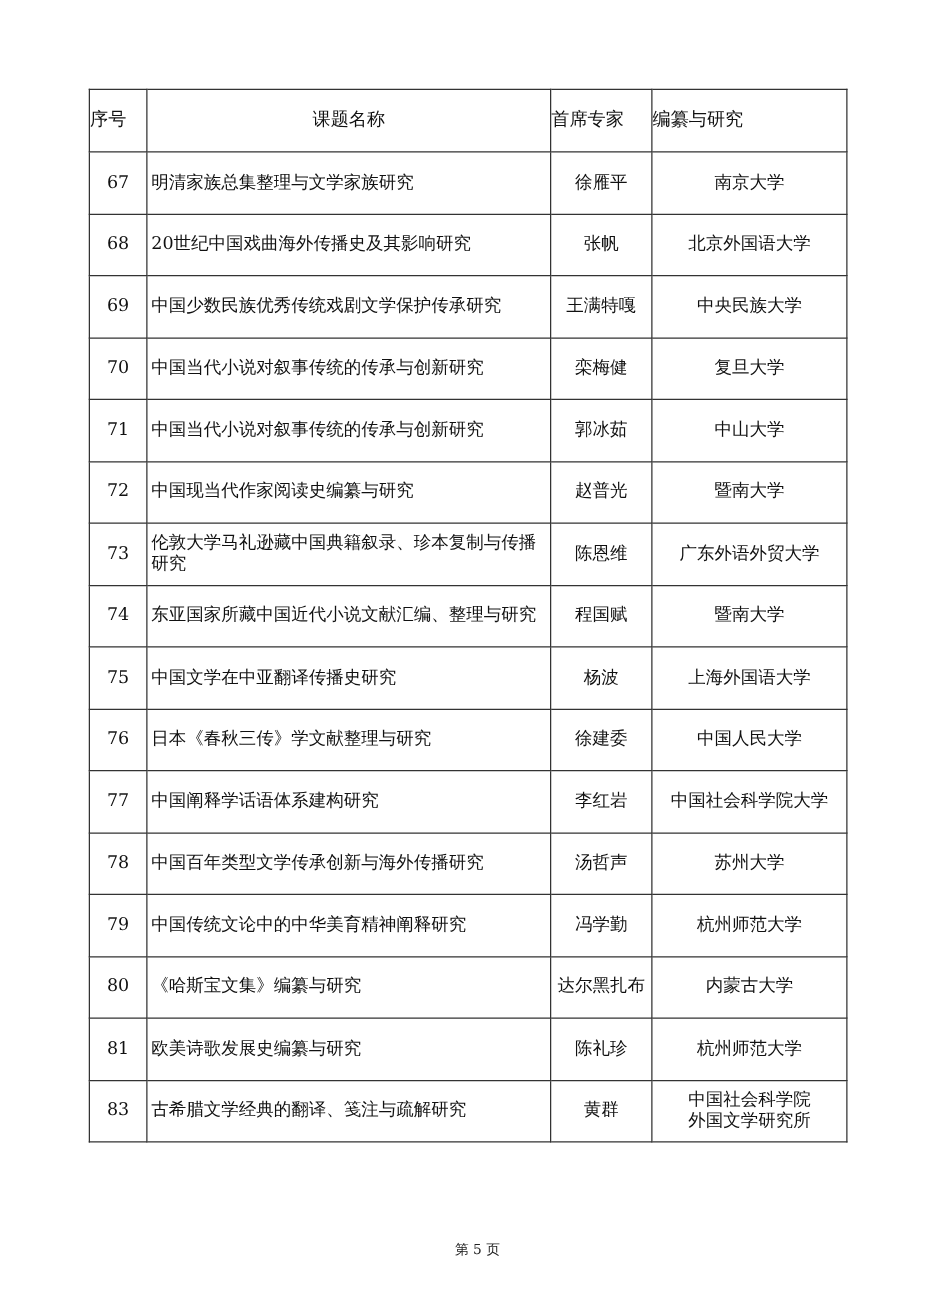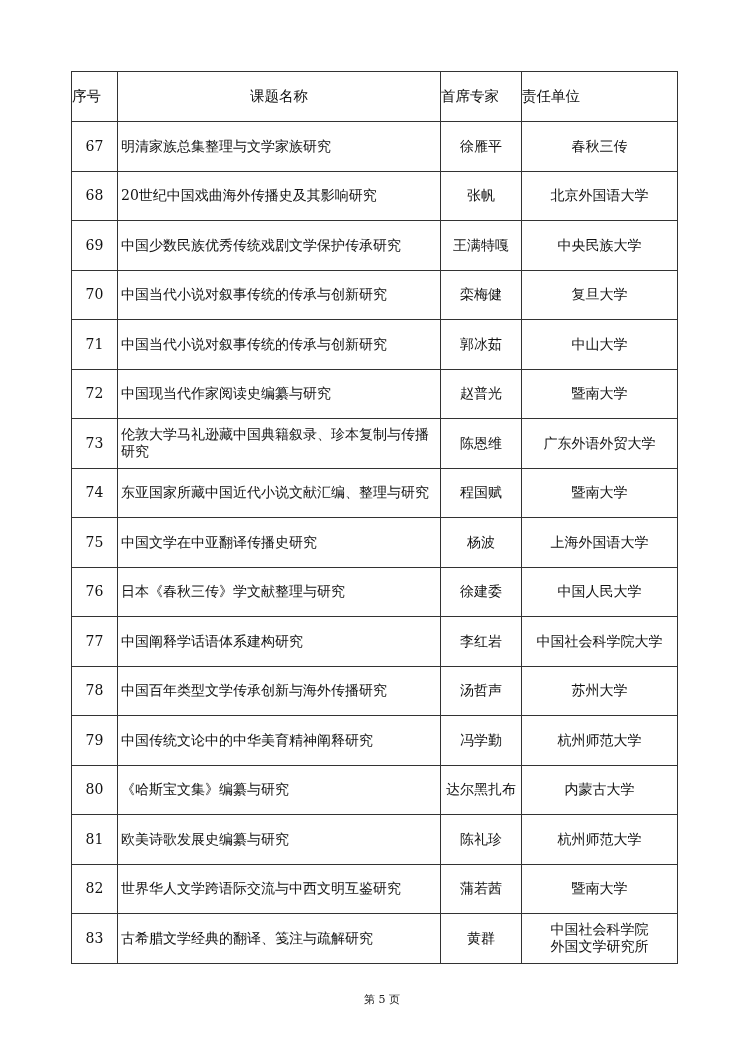--- a/index.html
+++ b/index.html
@@ -19,29 +19,29 @@
 </style>
 </head>
 <body>
 
 <table class="tbl">
   <thead>
     <tr>
       <th class="c-no">序号</th>
       <th class="c-title" style="text-align:center">课题名称</th>
       <th class="c-expert">首席专家</th>
-      <th class="c-unit">责任单位</th>
+      <th class="c-unit">编纂与研究</th>
     </tr>
   </thead>
   <tbody id="rows">
       <tr>
         <td class="c-no">67</td>
         <td class="c-title">明清家族总集整理与文学家族研究</td>
         <td class="c-expert">徐雁平</td>
-        <td class="c-unit" style="white-space: pre-line;">春秋三传</td>
+        <td class="c-unit" style="white-space: pre-line;">南京大学</td>
       </tr>
       <tr>
         <td class="c-no">68</td>
         <td class="c-title">20世纪中国戏曲海外传播史及其影响研究</td>
         <td class="c-expert">张帆</td>
         <td class="c-unit" style="white-space: pre-line;">北京外国语大学</td>
       </tr>
       <tr>
         <td class="c-no">69</td>
         <td class="c-title">中国少数民族优秀传统戏剧文学保护传承研究</td>
@@ -114,26 +114,20 @@
         <td class="c-expert">达尔黑扎布</td>
         <td class="c-unit" style="white-space: pre-line;">内蒙古大学</td>
       </tr>
       <tr>
         <td class="c-no">81</td>
         <td class="c-title">欧美诗歌发展史编纂与研究</td>
         <td class="c-expert">陈礼珍</td>
         <td class="c-unit" style="white-space: pre-line;">杭州师范大学</td>
       </tr>
       <tr>
-        <td class="c-no">82</td>
-        <td class="c-title">世界华人文学跨语际交流与中西文明互鉴研究</td>
-        <td class="c-expert">蒲若茜</td>
-        <td class="c-unit" style="white-space: pre-line;">暨南大学</td>
-      </tr>
-      <tr>
         <td class="c-no">83</td>
         <td class="c-title">古希腊文学经典的翻译、笺注与疏解研究</td>
         <td class="c-expert">黄群</td>
         <td class="c-unit" style="white-space: pre-line;">中国社会科学院
 外国文学研究所</td>
       </tr>
     </tbody>
 </table>
 
 <div class="footer">第 5 页</div>

